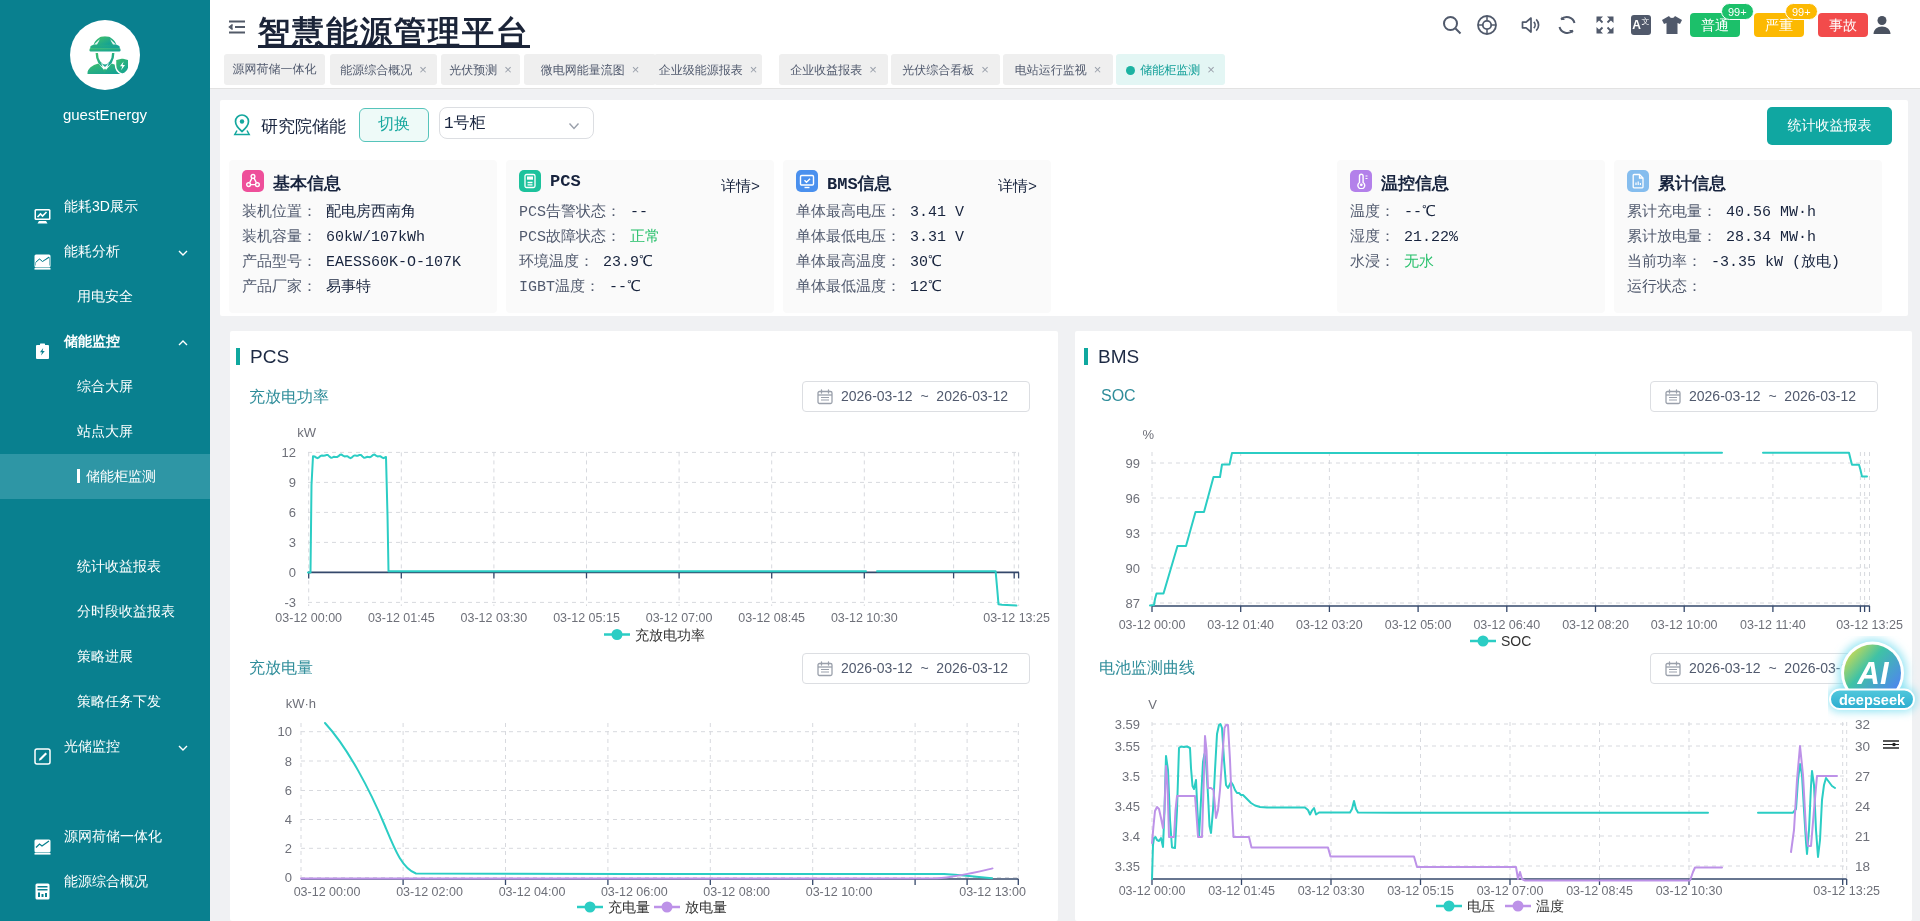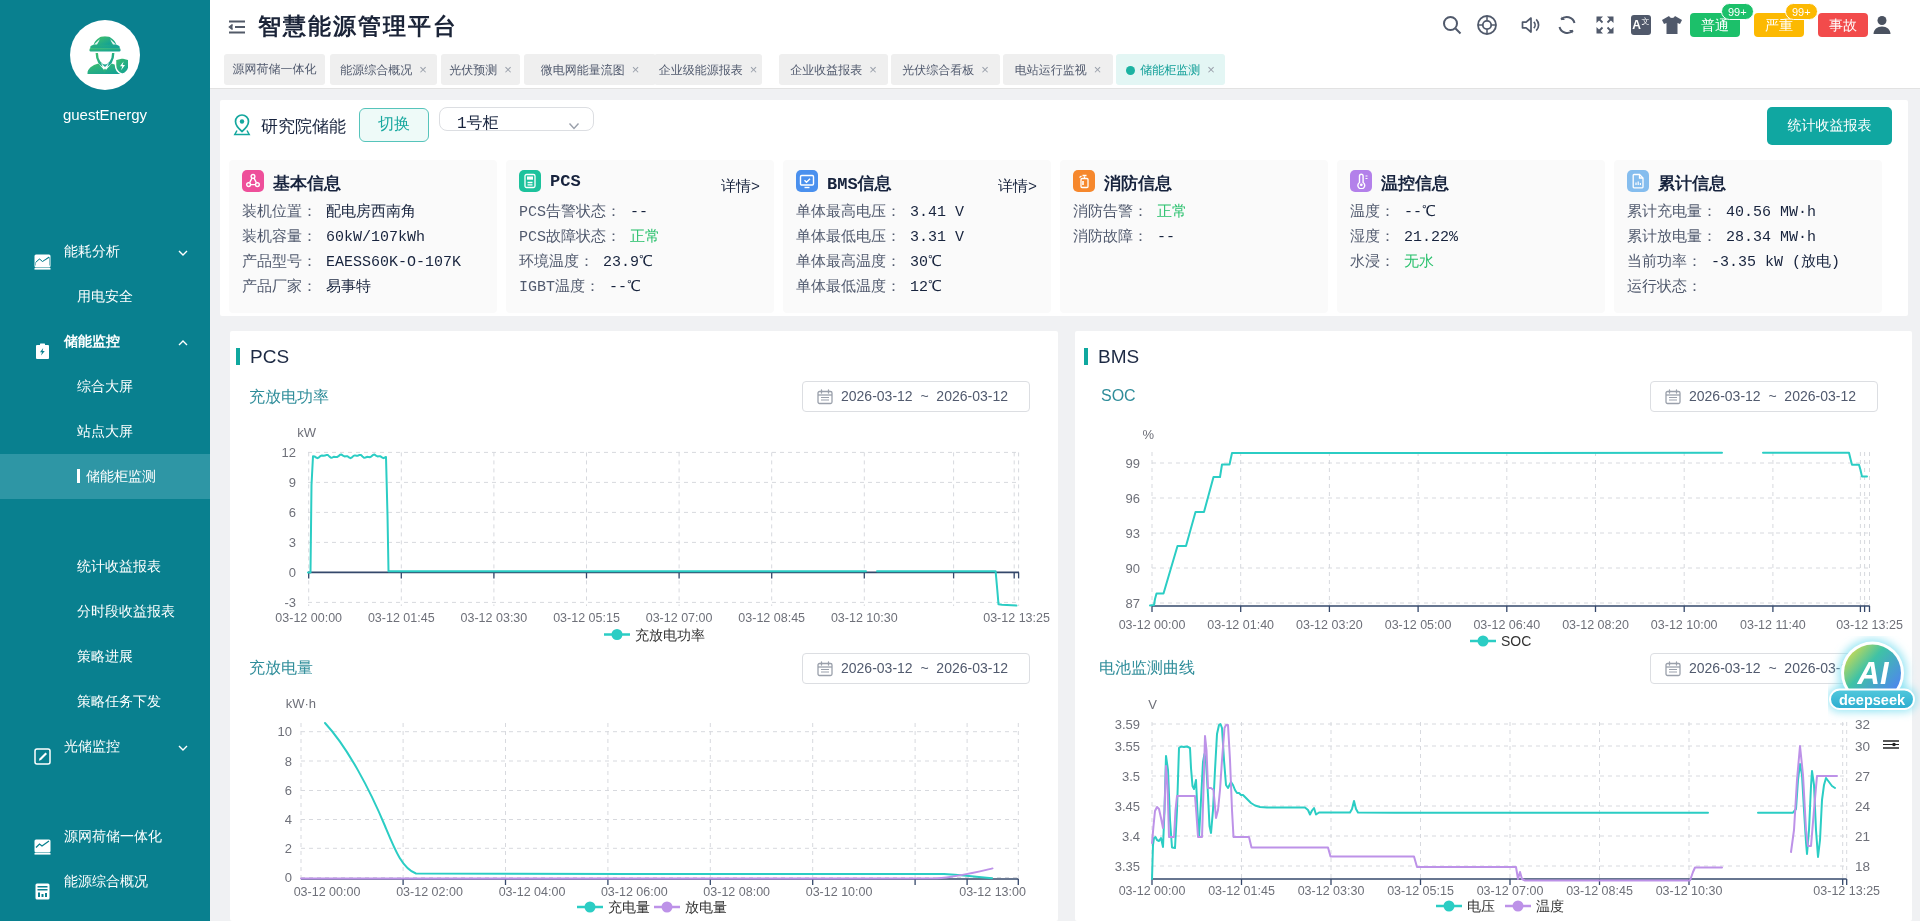--- a/index.html
+++ b/index.html
@@ -10,35 +10,35 @@
 #side .uname{position:absolute;left:0;top:106px;width:210px;text-align:center;color:#fff;font-size:15px;}
 .mitem{position:absolute;left:0;width:210px;height:45px;color:#fff;font-size:14px;line-height:45px;white-space:nowrap;}
 .mitem .mi{position:absolute;left:34px;top:14px;width:17px;height:17px;}
 .mitem .mt{position:absolute;left:64px;top:0;}
 .mitem .sub{position:absolute;left:77px;top:0;}
 .mitem .chev{position:absolute;right:22px;top:19px;width:10px;height:10px;}
 .mitem.active{background:#2e96a5;}
 .mitem .bar{display:inline-block;width:3px;height:14px;background:#fff;margin-right:6px;vertical-align:-2px;}
 
 #header{position:absolute;left:210px;top:0;width:1710px;height:89px;background:#fff;border-bottom:1px solid #e2e2e2;}
-#htitle{position:absolute;left:48px;top:11px;font-size:23px;font-weight:bold;color:#1b2438;letter-spacing:2px;}
+#htitle{position:absolute;left:48px;top:11px;font-size:32px;font-weight:bold;color:#1b2438;letter-spacing:2px;text-decoration:underline;}
 .hicon{position:absolute;top:14px;width:22px;height:22px;color:#50596b;}
 .tagb{position:absolute;top:13px;height:24px;border-radius:4px;color:#fff;font-size:14px;line-height:24px;padding:0 11px;}
 .bub{position:absolute;top:3px;height:17px;border-radius:9px;color:#fff;font-size:11px;line-height:16px;padding:0 6px;border:1px solid #fff;}
 
 .tab{position:absolute;top:54px;height:31px;background:#efefef;border-radius:3px;font-size:12px;color:#515a6e;line-height:31px;text-align:center;white-space:nowrap;}
 .tab .x{color:#9aa0ab;font-size:13px;margin-left:7px;}
 .tab.on{background:#e3f6f4;color:#0f9e97;}
 .tab.on .dot{display:inline-block;width:9px;height:9px;border-radius:50%;background:#1bb3a2;margin-right:5px;vertical-align:-1px;}
 
 #toppanel{position:absolute;left:220px;top:100px;width:1688px;height:216px;background:#fff;border-radius:2px;font-family:Liberation Mono, monospace;}
 .pin{position:absolute;left:12px;top:13px;width:20px;height:24px;}
 #sitename{position:absolute;left:41px;top:15px;font-size:17px;color:#17233d;}
 #switchbtn{position:absolute;left:139px;top:8px;width:70px;height:34px;border:1px solid #56c4bb;background:#eefaf8;border-radius:6px;color:#18a89f;font-size:16px;text-align:center;line-height:32px;}
-#sel{position:absolute;left:219px;top:7px;width:155px;height:24px;border:1px solid #dcdee2;background:#fff;border-radius:8px;font-size:16px;color:#17233d;line-height:33px;padding-left:17px;}
+#sel{position:absolute;left:219px;top:7px;width:155px;height:32px;border:1px solid #dcdee2;background:#fff;border-radius:8px;font-size:16px;color:#17233d;line-height:33px;padding-left:4px;}
 #sel svg{position:absolute;right:13px;top:12px;}
 #repbtn{position:absolute;right:16px;top:7px;width:125px;height:38px;background:#10a7a1;border-radius:5px;color:#fff;font-size:14px;text-align:center;line-height:38px;}
 .card{position:absolute;top:60px;width:268px;height:153px;background:#fafafa;border-radius:4px;}
 .card .cic{position:absolute;left:13px;top:10px;width:22px;height:22px;border-radius:5px;}
 .card .cic svg{position:absolute;left:3px;top:3px;}
 .card .ct{position:absolute;left:44px;top:12px;font-size:17px;font-weight:bold;color:#17233d;}
 .card .row{position:absolute;left:13px;font-size:15px;color:#515a6e;white-space:nowrap;}
 .card .row b{font-weight:normal;color:#17233d;}
 .card .row i{font-style:normal;color:#28c06c;}
 
@@ -74,20 +74,29 @@
 <path d="M18.8 30.5l4.2 4.8 4.2-4.8 -4.2 9.5z" fill="#fff"></path>
 <path d="M23 36.5l1.6 2-1.6 3.6-1.6-3.6z"></path>
 </g>
 <g>
             <path d="M33.5 27.5l6.8-1.7 6.8 1.7v5.4c0 4.6-2.9 7.9-6.8 9.4-3.9-1.5-6.8-4.8-6.8-9.4z" fill="url(#lg1)" stroke="#fff" stroke-width="1.5"></path>
 <path d="M41.6 29.5l-3.6 4.8h2.3l-1.2 4 3.9-5.2h-2.4z" fill="#fff"></path>
           </g>
 </svg>
       </div>
       <div class="uname">guestEnergy</div>
+      <div class="mitem" style="top:184px">
+        <span class="mi"><svg viewBox="0 0 17 17" fill="#fff">
+            <rect x="0.5" y="1" width="16" height="11" rx="1.5"></rect>
+            <rect x="2" y="2.5" width="13" height="8" rx="0.5" fill="#09808f"></rect>
+            <path d="M3.5 9l3-3 2 2 4-4" stroke="#fff" stroke-width="1.6" fill="none"></path>
+            <path d="M5 13h7l1.5 2.5h-10z"></path>
+          </svg></span>
+        <span class="mt">能耗3D展示</span>
+      </div>
       <div class="mitem" style="top:229px">
         <span class="mi"><svg viewBox="0 0 17 17" fill="#fff">
             <rect x="0.5" y="1.5" width="16" height="13" rx="1.5"></rect>
             <path d="M2 12.5V9l3.5-3 3 2.5L15 4v8.5z" fill="#09808f" stroke="#09808f"></path>
             <path d="M2 13v-3.5l3.5-3 3 2.5L15 5v8z" fill="#fff"></path>
             <rect x="0.5" y="15" width="16" height="1.6"></rect>
           </svg></span>
         <span class="mt">能耗分析</span>
         <svg class="chev" viewBox="0 0 10 10" fill="none" stroke="#fff" stroke-width="1.4">
           <path d="M1 3l4 4 4-4"></path>
@@ -269,32 +278,20 @@
             <path d="M5.5 7.2l2 2 3.5-3.5"></path>
             <path d="M5.5 14.5h5"></path>
           </svg>
         </div>
         <div class="ct">BMS信息</div>
         <div style="position:absolute;right:14px;top:17px;font-size:15px;color:#17233d;">详情&gt;</div>
         <div class="row" style="top:42px">单体最高电压： <b>3.41 V</b></div>
         <div class="row" style="top:67px">单体最低电压： <b>3.31 V</b></div>
         <div class="row" style="top:92px">单体最高温度： <b>30℃</b></div>
         <div class="row" style="top:117px">单体最低温度： <b>12℃</b></div>
-      </div>
-      <div class="card" style="left:840px">
-        <div class="cic" style="background:#f6882d">
-          <svg width="16" height="16" viewBox="0 0 16 16" fill="none" stroke="#fff" stroke-width="1.3">
-            <path d="M6 5.5h5a1 1 0 011 1v7a1 1 0 01-1 1H6a1 1 0 01-1-1v-7a1 1 0 011-1z"></path>
-            <path d="M8.5 5.5V3.5m-2-1h4M3.5 4.5l2-1.5"></path>
-            <path d="M7 8v4" stroke-width="1.6"></path>
-          </svg>
-        </div>
-        <div class="ct">消防信息</div>
-        <div class="row" style="top:42px">消防告警： <i>正常</i></div>
-        <div class="row" style="top:67px">消防故障： <b>--</b></div>
       </div>
       <div class="card" style="left:1117px">
         <div class="cic" style="background:#b380ea">
           <svg width="16" height="16" viewBox="0 0 16 16" fill="none" stroke="#fff" stroke-width="1.4">
             <path d="M6.5 9.5V3a1.8 1.8 0 013.6 0v6.5a3.4 3.4 0 11-3.6 0z"></path>
             <circle cx="8.3" cy="11.8" r="1.4" fill="#fff" stroke="none"></circle>
             <path d="M12.5 3h2M12.5 5.5h2" stroke-width="1.1"></path>
           </svg>
         </div>
         <div class="ct">温控信息</div>

